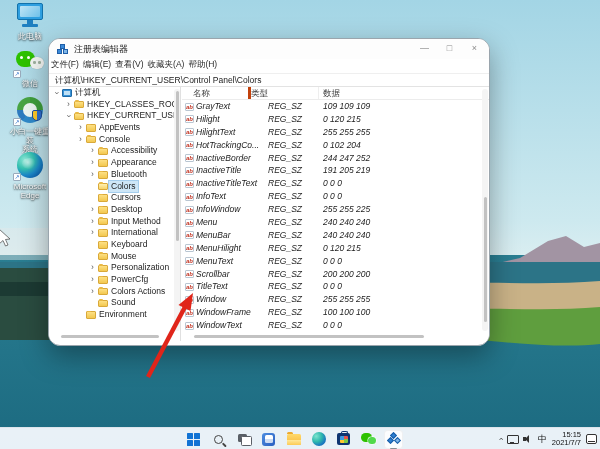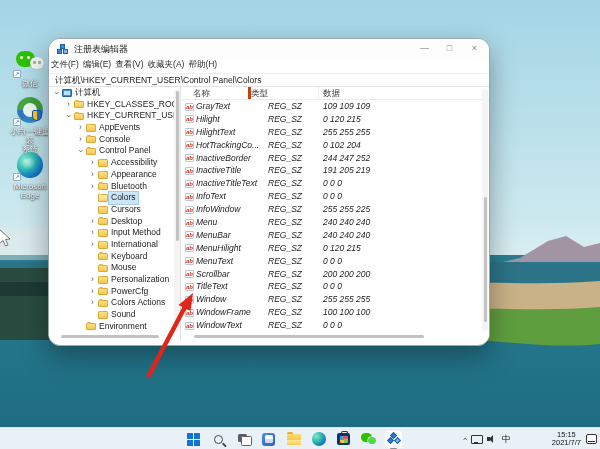--- a/index.html
+++ b/index.html
@@ -133,21 +133,21 @@
 
   .tb-tray { position:absolute; right:3px; top:0; height:22px; display:flex; align-items:center; gap:5px; }
   .ic-chevup { display:inline-block; transform:rotate(-90deg); font-size:9px; color:#333; }
   .ic-net { position:relative; width:11px; height:9px; }
   .ic-net::before { content:""; position:absolute; left:0; top:0; width:10px; height:7px; border:1px solid #333; border-radius:1px; }
   .ic-net::after { content:""; position:absolute; left:3px; top:7px; width:4px; height:2px; background:#333; }
   .ic-vol { position:relative; width:10px; height:9px; }
   .ic-vol::before { content:""; position:absolute; left:0; top:2.5px; width:3px; height:4px; background:#333; }
   .ic-vol::after { content:""; position:absolute; left:2.5px; top:0.5px; border-top:4px solid transparent; border-bottom:4px solid transparent; border-right:4.5px solid #333; }
   .tray-ime { font-size:9px; color:#111; }
-  .tray-clock { text-align:center; font-size:7.5px; line-height:8.5px; color:#111;margin-left:36px; }
+  .tray-clock { text-align:right; font-size:7.5px; line-height:8.5px; color:#111; }
   .ic-notif { position:relative; width:11px; height:10px; border:1px solid #333; border-radius:2px; background:#fff; }
   .ic-notif::after { content:""; position:absolute; left:1px; bottom:1px; width:7px; height:1px; background:#333; }
 
   
   .overlay { position:absolute; inset:0; z-index:4; pointer-events:none; }
 </style>
 </head>
 <body>
 
 <div class="stage">
@@ -168,20 +168,28 @@
     <rect x="0" y="255" width="600" height="194" fill="url(#water)"></rect>
     <polygon points="486,266 520,258 548,241 566,236 584,247 600,243 600,268 486,268" fill="#a294a3"></polygon>
     <rect x="0" y="262" width="600" height="22" fill="#2c7487"></rect>
     <path d="M436,285 C480,280 540,286 600,281 L600,318 L436,318 Z" fill="#c9b287"></path>
     <path d="M430,311 C485,306 545,312 600,307 L600,344 C555,349 495,341 430,335 Z" fill="#5f9e3e"></path>
     <rect x="0" y="268" width="50" height="72" fill="#2a4c40"></rect>
     <rect x="0" y="282" width="50" height="14" fill="#1c3a33"></rect>
     <rect x="0" y="228" width="48" height="32" fill="#e3e9e9" opacity="0.45"></rect>
   </svg>
 
+  <div class="dicon" style="left:8px; top:2px;">
+    <div class="glyph">
+      <div class="pc-screen"></div>
+        <div class="pc-stand"></div>
+        <div class="pc-base"></div>
+    </div>
+    <div class="lbl">此电脑</div>
+  </div>
 
   <div class="dicon" style="left:8px; top:49px;">
     <div class="glyph">
       <div class="wx-b1"></div>
         <div class="wx-b2"></div>
       <div class="badge">↗</div>
     </div>
     <div class="lbl">微信</div>
   </div>
 
@@ -247,25 +255,20 @@
             </div>
             <div class="ti lvl2">
               <span class="tw closed"></span>
               <span class="fi folder"></span>
               <span class="tl">AppEvents</span>
             </div>
             <div class="ti lvl2">
               <span class="tw closed"></span>
               <span class="fi folder"></span>
               <span class="tl">Console</span>
-            </div>
-            <div class="ti lvl2">
-              <span class="tw open"></span>
-              <span class="fi folder"></span>
-              <span class="tl">Control Panel</span>
             </div>
             <div class="ti lvl3">
               <span class="tw closed"></span>
               <span class="fi folder"></span>
               <span class="tl">Accessibility</span>
             </div>
             <div class="ti lvl3">
               <span class="tw closed"></span>
               <span class="fi folder"></span>
               <span class="tl">Appearance</span>

